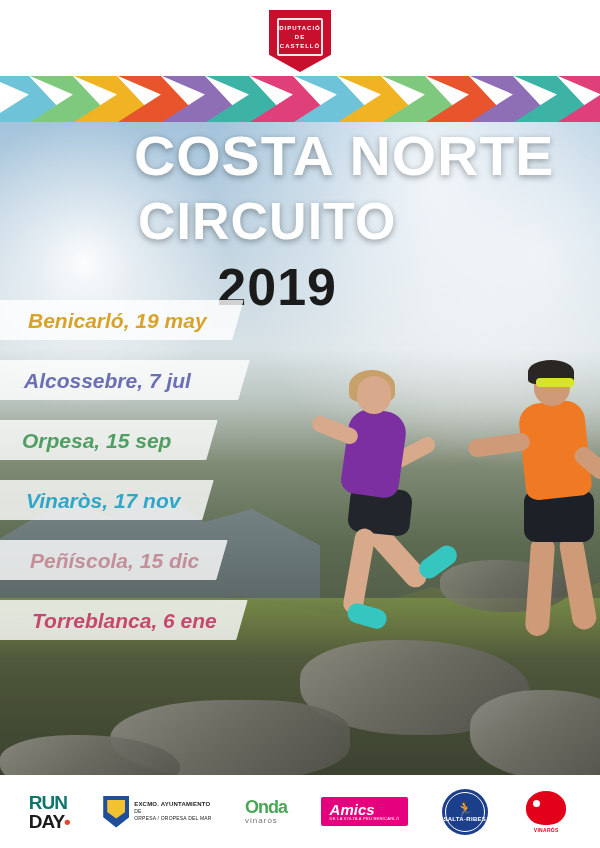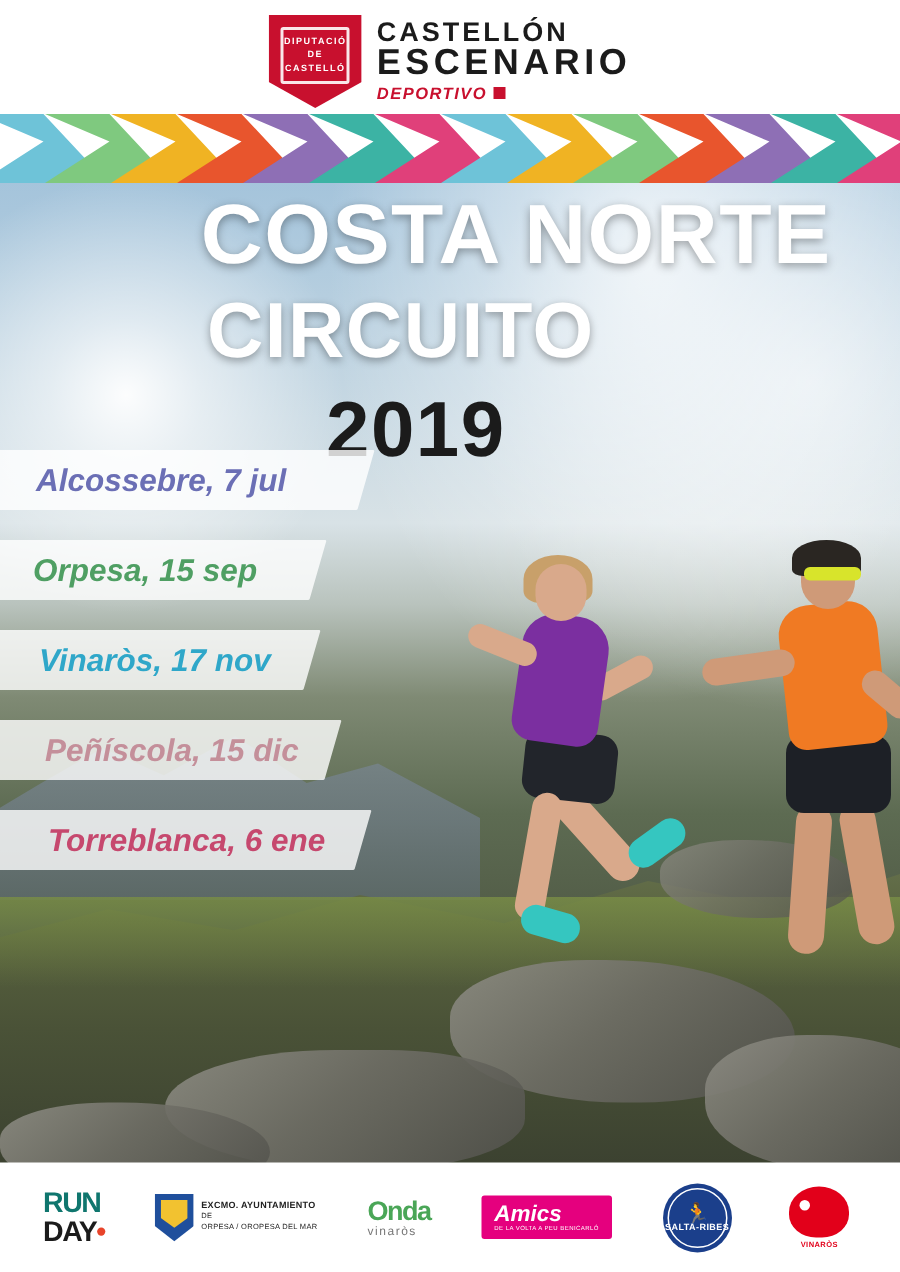--- a/index.html
+++ b/index.html
@@ -303,34 +303,33 @@
   </div>
 
   <div class="logo-wrap">
     <div class="crest">
       <div class="crest-text">
         <span>DIPUTACIÓ</span><br>
         <span>DE</span><br>
         <span>CASTELLÓ</span>
       </div>
     </div>
-    <div class="logo-text">
-      <div class="l1">CASTELLÓN</div>
-      <div class="l2">ESCENARIO</div>
-      <div><span class="l3">DEPORTIVO</span><span class="logo-sq"></span></div>
-    </div>
   </div>
 
   <div class="title-1">COSTA NORTE</div>
   <div class="title-2">
     <span class="w1">CIRCUITO</span>
     <span class="w2">2019</span>
   </div>
 
   <div class="events" id="events">
+      <div class="event">
+        <div class="band" style="width: 252px;"></div>
+        <div class="label" style="color: rgb(216, 163, 42); margin-left: 14px;">Benicarló, 19 may</div>
+      </div>
       <div class="event">
         <div class="band" style="width: 258px;"></div>
         <div class="label" style="color: rgb(107, 111, 181); margin-left: 10px;">Alcossebre, 7 jul</div>
       </div>
       <div class="event">
         <div class="band" style="width: 226px;"></div>
         <div class="label" style="color: rgb(79, 159, 99); margin-left: 8px;">Orpesa, 15 sep</div>
       </div>
       <div class="event">
         <div class="band" style="width: 222px;"></div>

